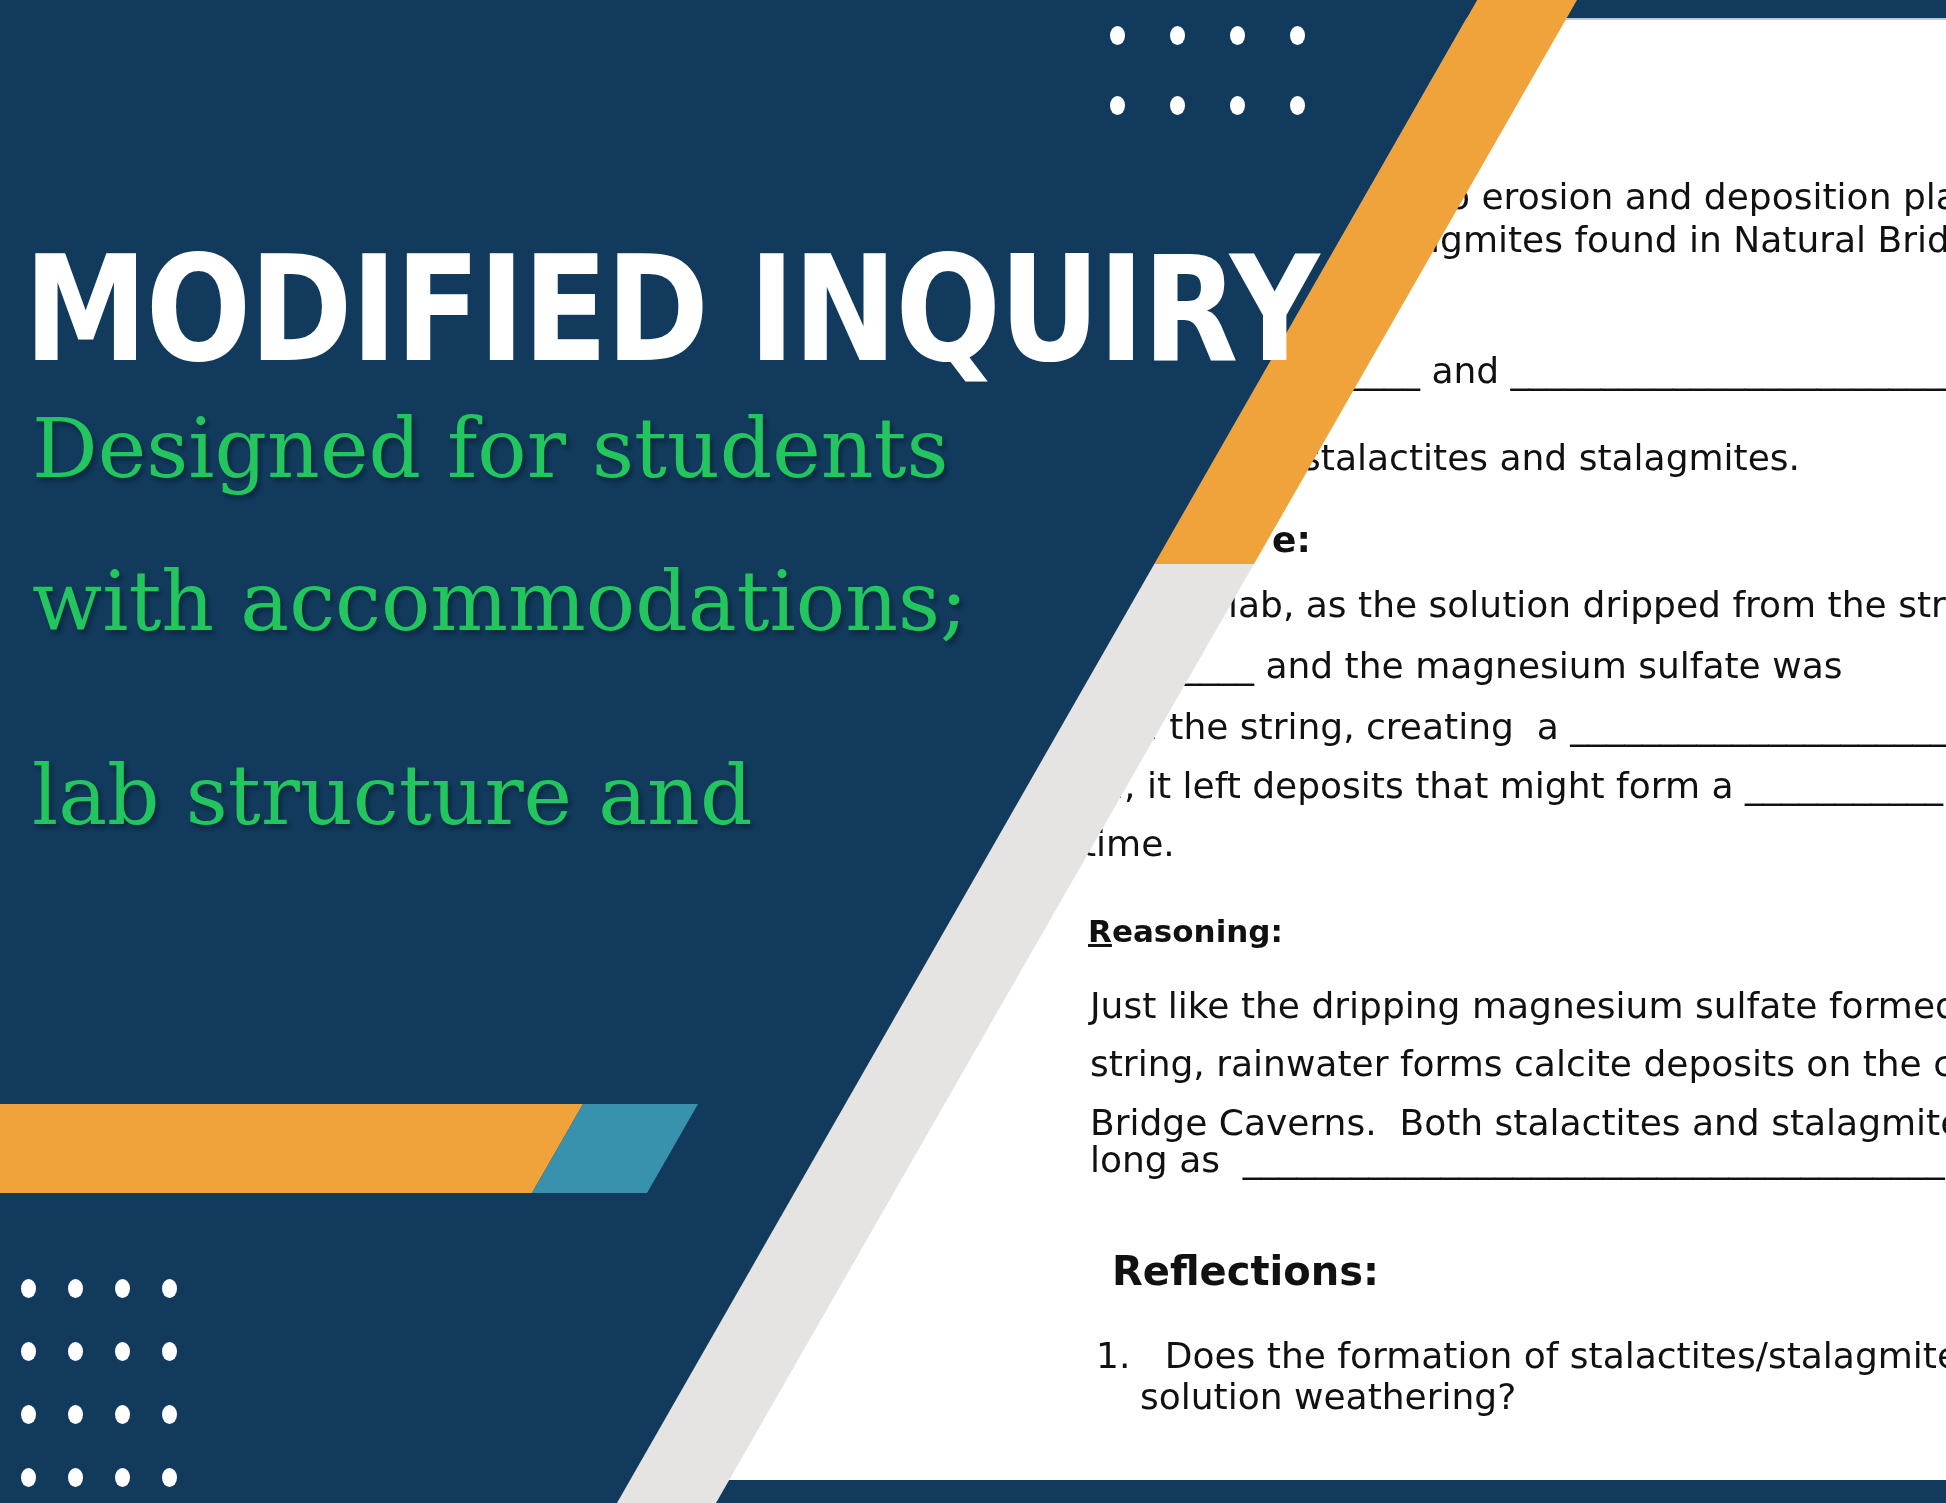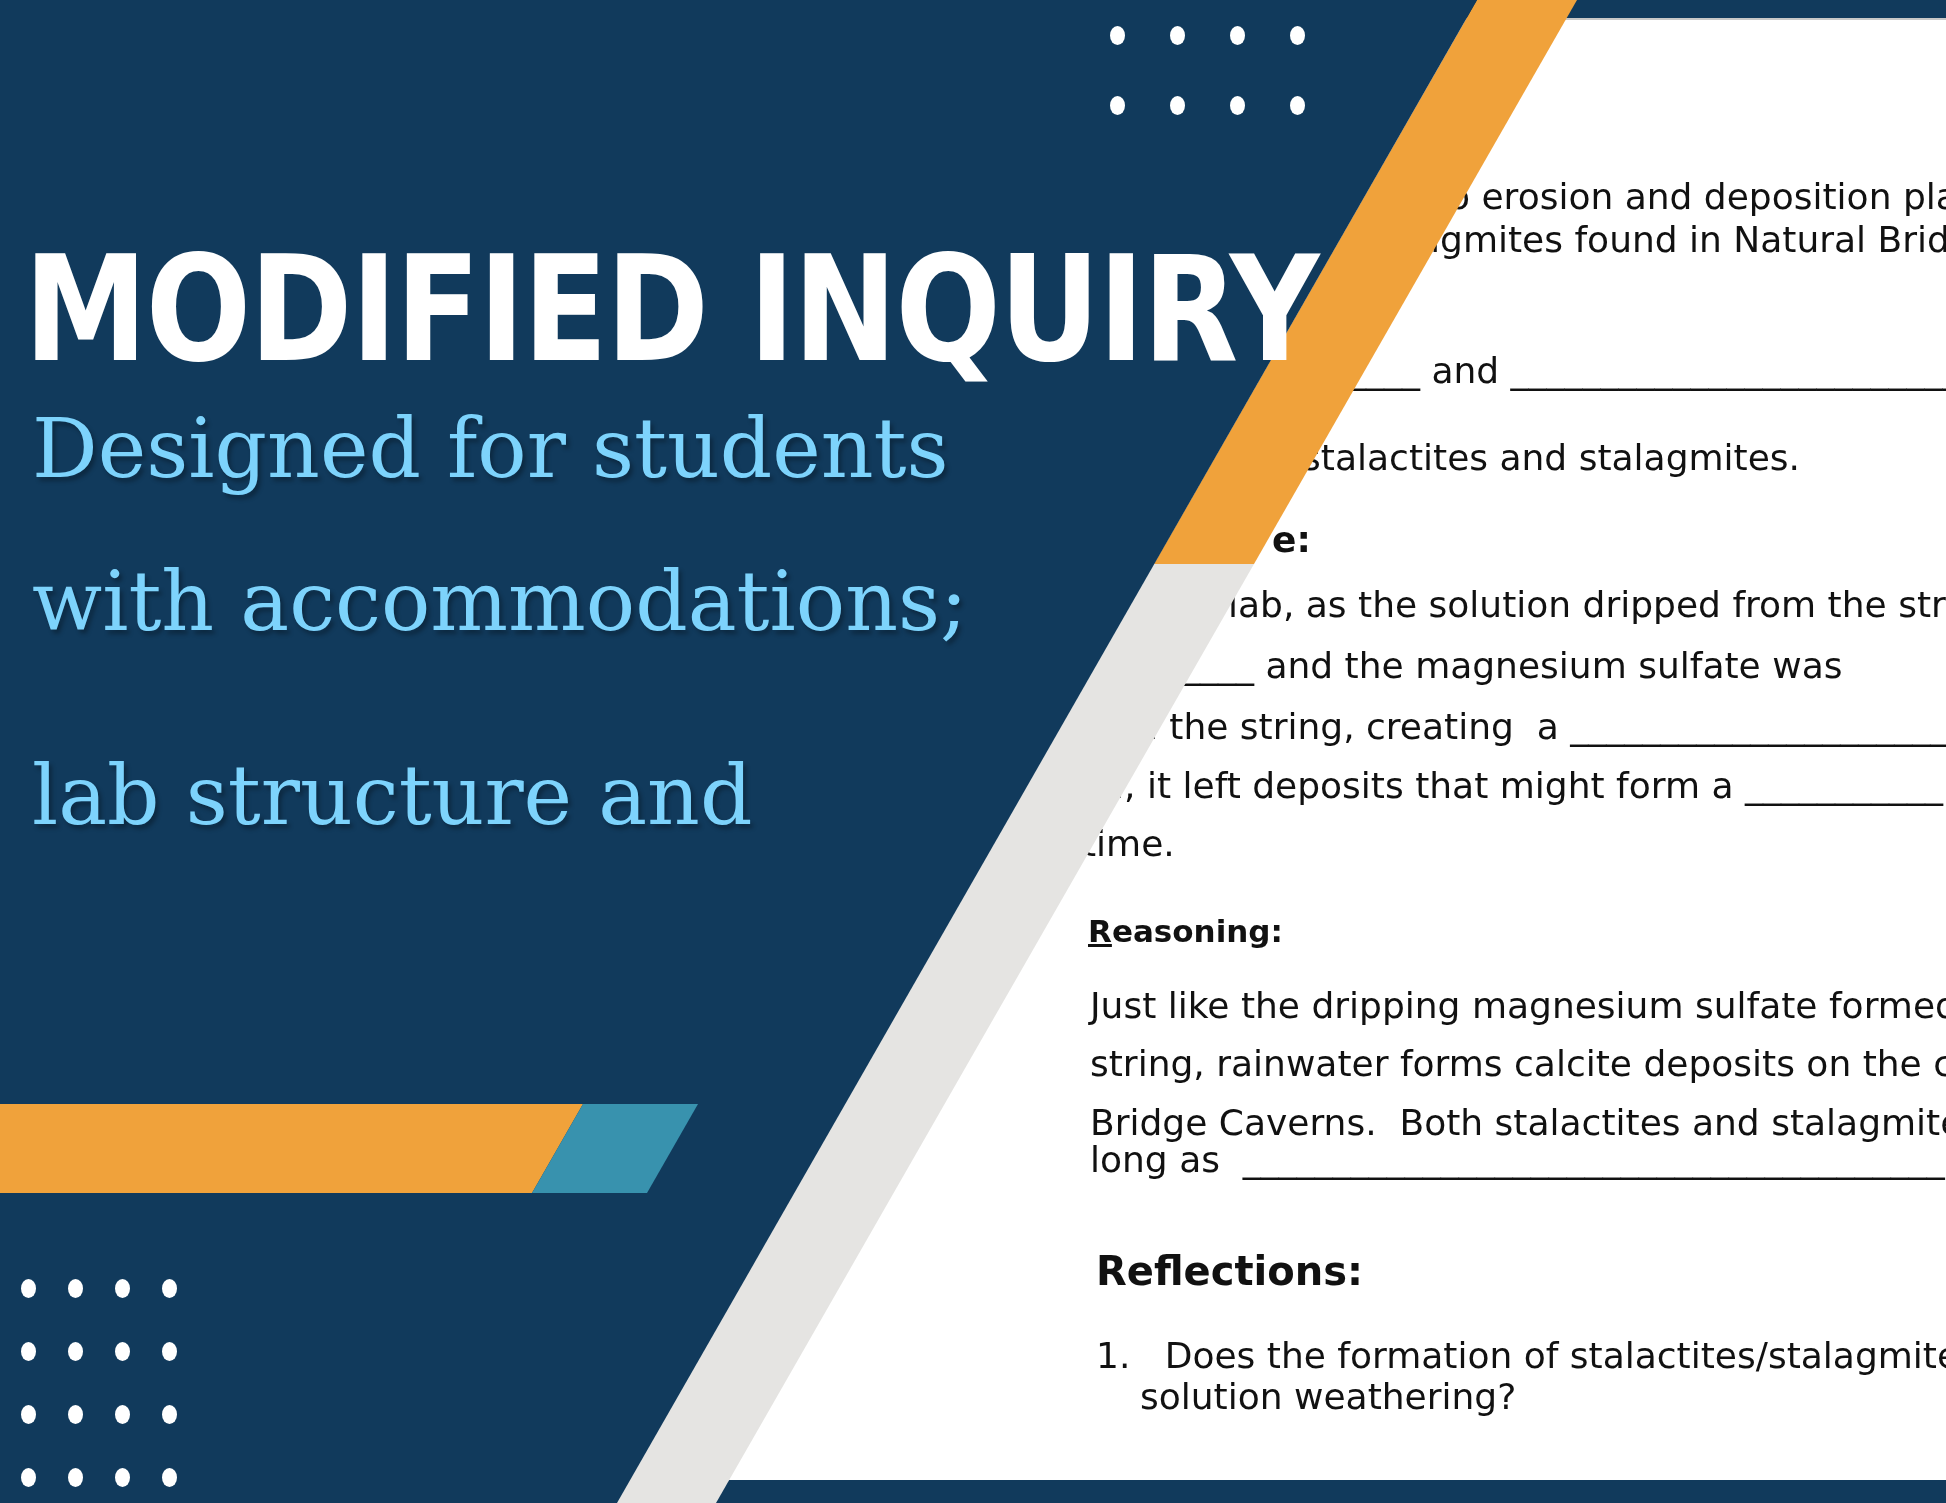--- a/index.html
+++ b/index.html
@@ -5,29 +5,29 @@
   html,body{margin:0;padding:0;background:#113a5c;}
   #stage{position:relative;width:1946px;height:1503px;overflow:hidden;
          font-family:"DejaVu Sans","Liberation Sans",sans-serif;background:#113a5c;}
   
   .page{position:absolute;left:550px;top:18px;width:1396px;height:1462px;
         background:#ffffff;border-top:2px solid #c8c8c8;box-sizing:border-box;z-index:1;}
   .ws{position:absolute;z-index:2;color:#111;font-size:36px;line-height:1.15;
       white-space:pre;font-family:"DejaVu Sans","Liberation Sans",sans-serif;}
   .b{font-weight:bold;}
   .fs38{font-size:31px;}
-  .fs40{font-size:40px;}
+  .fs40{font-size:40px;margin-left:16px;}
   .uf::first-letter{text-decoration:underline;}
   
   svg.shapes{position:absolute;left:0;top:0;z-index:3;pointer-events:none;}
   
   .title{position:absolute;left:24px;top:236px;z-index:4;color:#fff;
          font-weight:bold;font-size:146px;line-height:1;letter-spacing:-2px;
          transform:scaleX(0.85);transform-origin:left top;white-space:nowrap;}
-  .sub{position:absolute;left:32px;z-index:4;color:#7dd3fc;
+  .sub{position:absolute;left:32px;z-index:4;color:#22c55e;
        font-family:"DejaVu Serif","Liberation Serif",serif;font-size:82px;line-height:1;
        text-shadow:3px 4px 4px rgba(0,0,0,0.30);white-space:nowrap;}
   
   .dots{position:absolute;z-index:4;display:grid;}
   .dots i{display:block;width:15px;height:19px;border-radius:50%;background:#fff;}
   .dots-top{left:1110px;top:26px;grid-template-columns:repeat(4,15px);
             column-gap:45px;row-gap:51px;}
   .dots-bottom{left:21px;top:1279px;grid-template-columns:repeat(4,15px);
                column-gap:32px;row-gap:44px;}
 </style>

